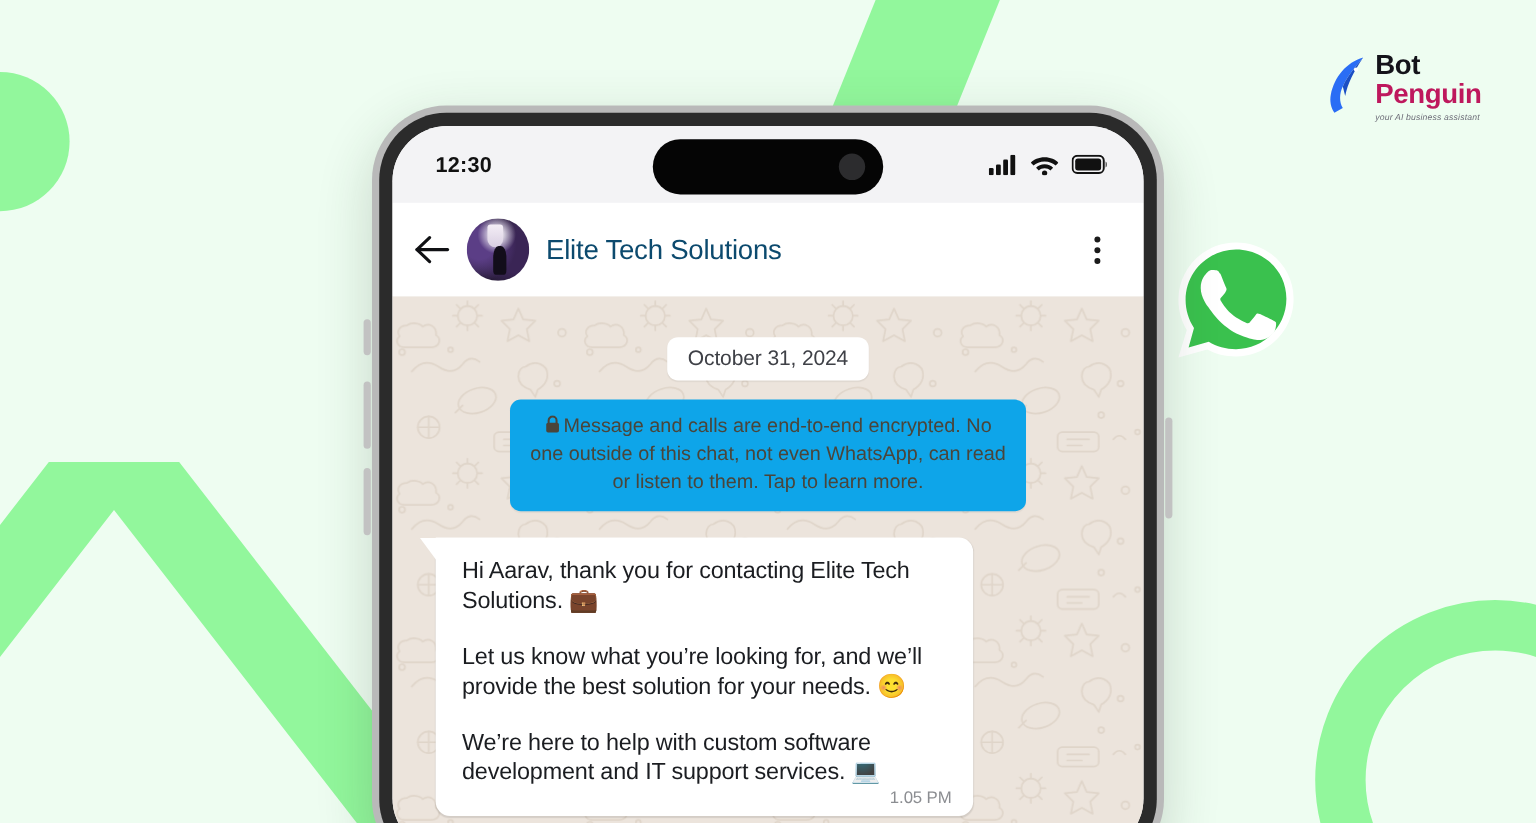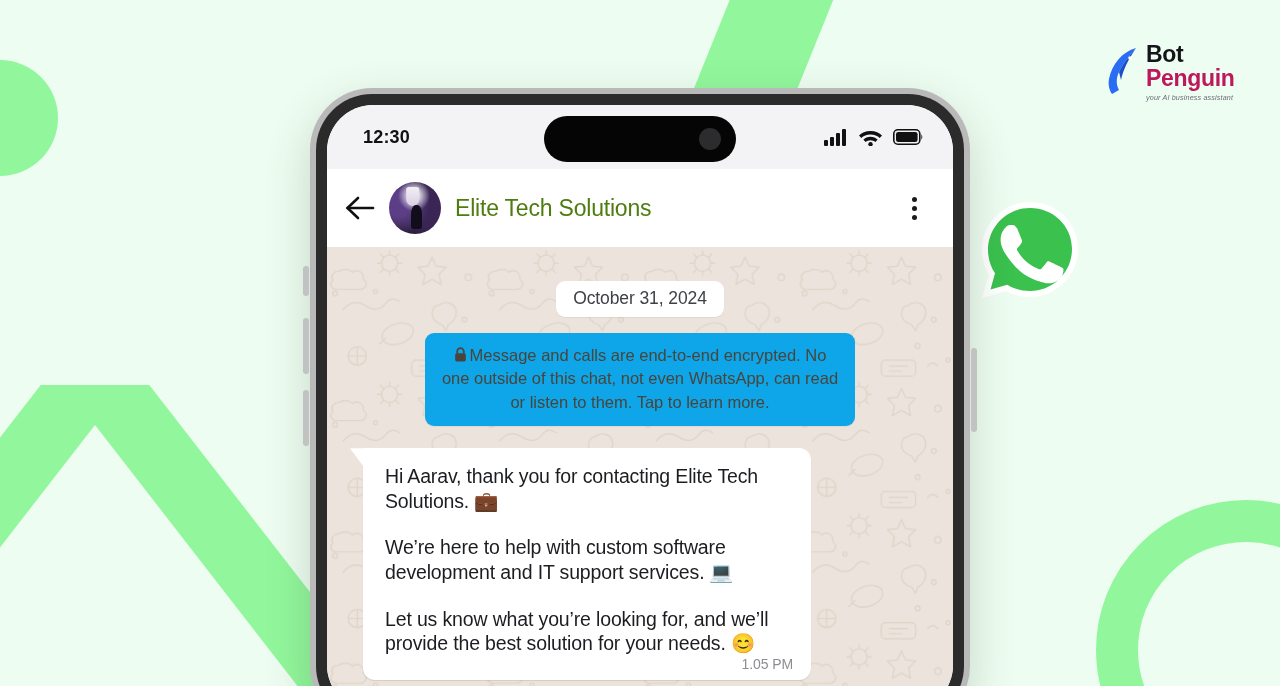--- a/index.html
+++ b/index.html
@@ -188,21 +188,21 @@
   .avatar-figure::after {
     content: "";
     position: absolute;
     left: 42%; top: 44%;
     width: 22%; height: 46%;
     background: #120d1a;
     border-radius: 40% 40% 18% 18%;
   }
   .header-text { display: flex; flex-direction: column; min-width: 0; }
   .header-name {
-    font-size: 23px; font-weight: 500; color: #4d7c0f;
+    font-size: 23px; font-weight: 500; color: #0c4a6e;
     letter-spacing: -0.2px; line-height: 1.15;
   }
   .header-sub {
     font-size: 15.5px; color: #8b8d91; margin-top: 1px; line-height: 1.2;
   }
   .kebab {
     margin-left: auto;
     width: 22px; height: 30px;
     display: flex; flex-direction: column;
     align-items: center; justify-content: center; gap: 4px;
@@ -409,22 +409,22 @@
                 <svg class="lock-glyph" width="13" height="15" viewBox="0 0 13 15">
                   <path d="M3.2 6.4 V4.4 a3.3 3.3 0 0 1 6.6 0 v2" fill="none" stroke="#4a453a" stroke-width="1.7"></path>
                   <rect x="1.2" y="6.2" width="10.6" height="8.2" rx="1.6" fill="#4a453a"></rect>
                 </svg><span>Message and calls are end-to-end encrypted. No one outside of this chat, not even WhatsApp, can read or listen to them. Tap to learn more.</span>
               </div>
             </div>
 
             <div class="msg-row">
               <div class="bubble">
                 <p>Hi Aarav, thank you for contacting Elite Tech Solutions. 💼</p>
+                <p>Let us know what you’re looking for, and we’ll provide the best solution for your needs. 😊</p>
                 <p>We’re here to help with custom software development and IT support services. 💻</p>
-                <p>Let us know what you’re looking for, and we’ll provide the best solution for your needs. 😊</p>
                 <div class="bubble-time">1.05 PM</div>
               </div>
             </div>
 
           </div>
         </div>
 
       </div>
     </div>
   </div>

